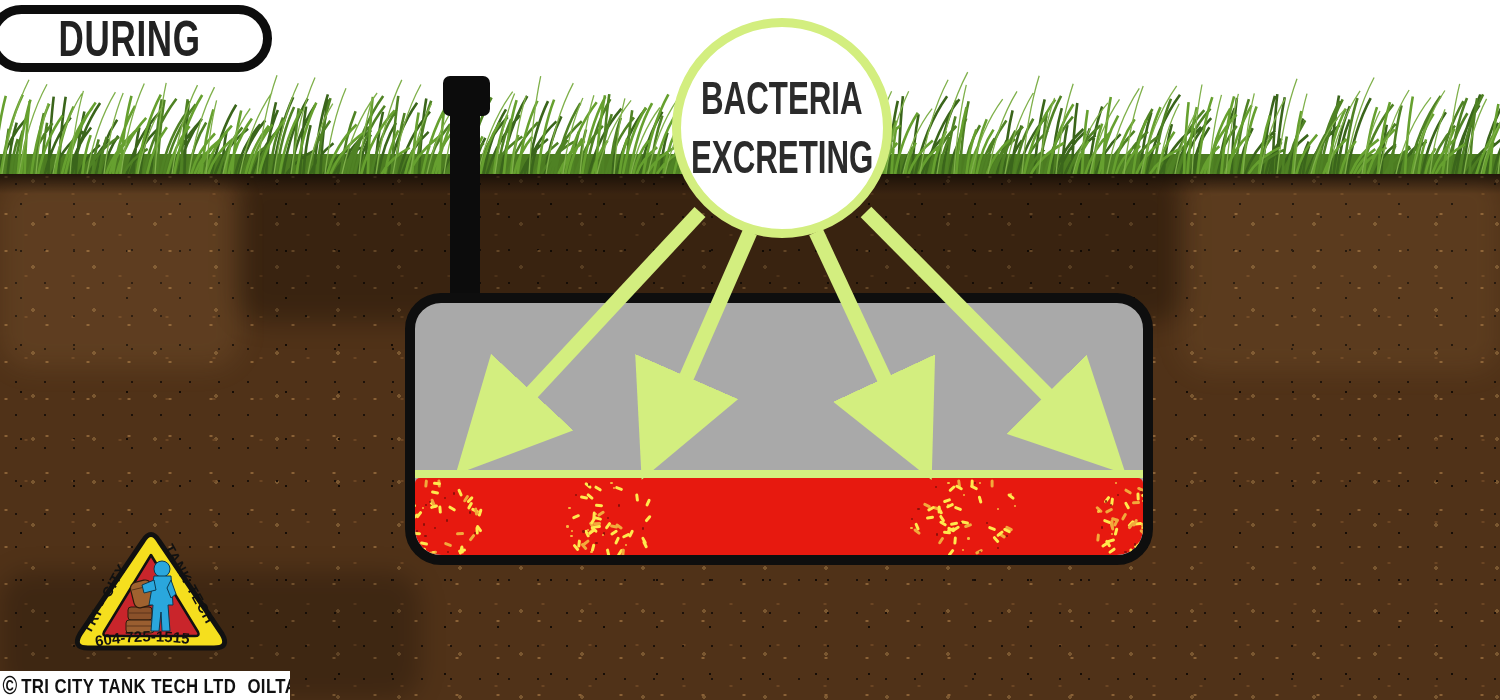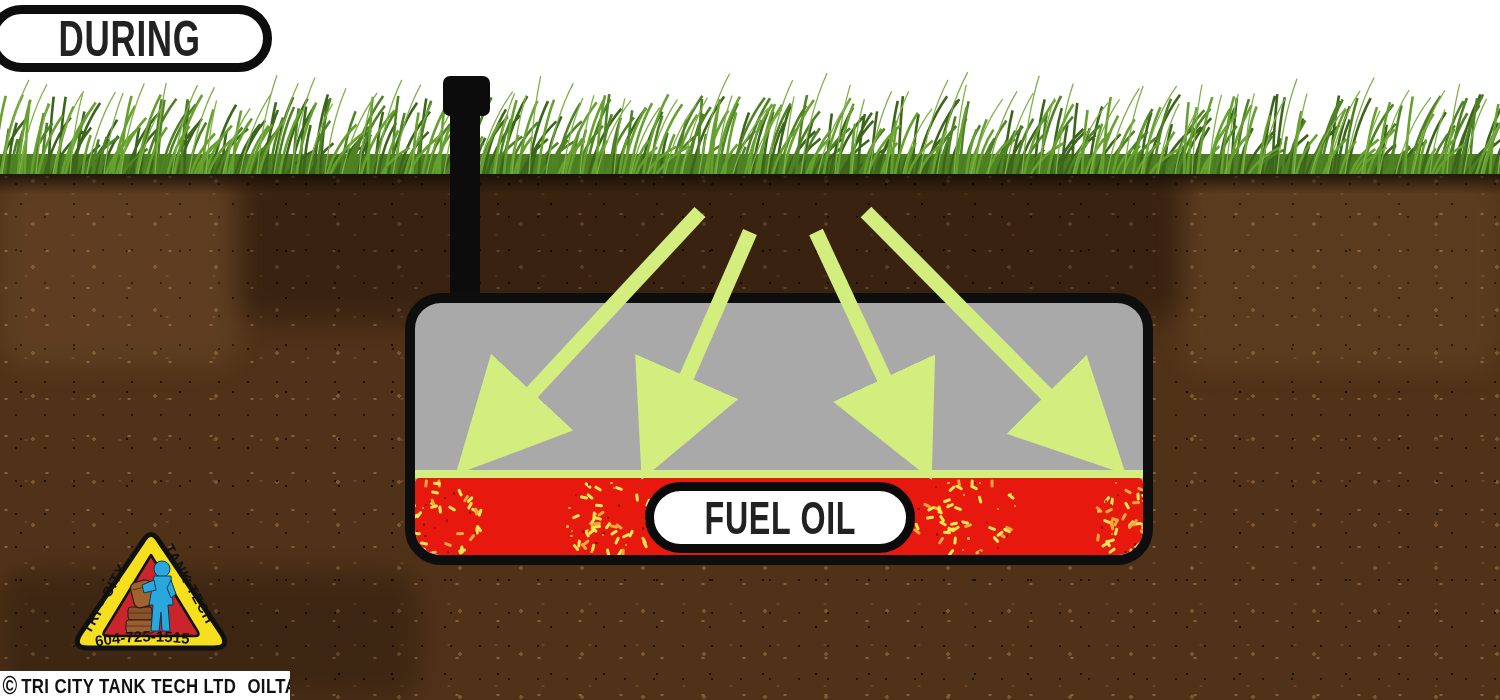--- a/index.html
+++ b/index.html
@@ -333,37 +333,38 @@
         <div class="dot r" style="left: 709.4px; top: 248px;"></div>
         <div class="dot y" style="left: 721.7px; top: 244px;"></div>
         <div class="dot r" style="left: 694.9px; top: 201.1px;"></div>
         <div class="dot y" style="left: 682.4px; top: 207.3px;"></div>
         <div class="dot r" style="left: 685.8px; top: 223.3px;"></div>
         <div class="dot y" style="left: 725.9px; top: 242.9px;"></div>
         <div class="dot y" style="left: 692.5px; top: 237.2px;"></div>
         <div class="dot y" style="left: 726px; top: 223.5px;"></div>
       </div>
     <div id="green-line"></div>
-    <div id="fuel-pill">
-      <span class="txt">FUEL OIL</span>
-    </div>
   </div>
 
   <svg id="arrows" viewBox="0 0 1500 700">
     <defs>
       <marker id="ah" viewBox="0 0 10 10" refX="4.6" refY="5" markerWidth="7.5" markerHeight="7.5" orient="auto">
         <path class="arrowhead" d="M0,0 L10,5 L0,10 Z"></path>
       </marker>
     </defs>
     <line x1="700" y1="212" x2="497" y2="430" marker-end="url(#ah)"></line>
     <line x1="750" y1="232" x2="666" y2="424" marker-end="url(#ah)"></line>
     <line x1="816" y1="232" x2="906" y2="425" marker-end="url(#ah)"></line>
     <line x1="866" y1="212" x2="1083" y2="431" marker-end="url(#ah)"></line>
   </svg>
 
+  <div id="bubble">
+    <div class="line">BACTERIA</div>
+    <div class="line">EXCRETING</div>
+  </div>
 
   <div id="badge">
     <span class="txt">DURING</span>
   </div>
 
   <svg id="logo" viewBox="0 0 158 132">
     <path d="M71,13 Q79,0 87,13 L150,106 Q158,120 142,120 L16,120 Q0,120 8,106 Z" style="fill:var(--logo-yellow,#f5df1e)" stroke="#111" stroke-width="5" stroke-linejoin="round"></path>
     <path d="M79,27 L126,104 Q128,108 123,108 L35,108 Q30,108 32,104 Z" style="fill:var(--logo-red,#c9252b)" stroke="#111" stroke-width="2.5" stroke-linejoin="round"></path>
 
     <g>

